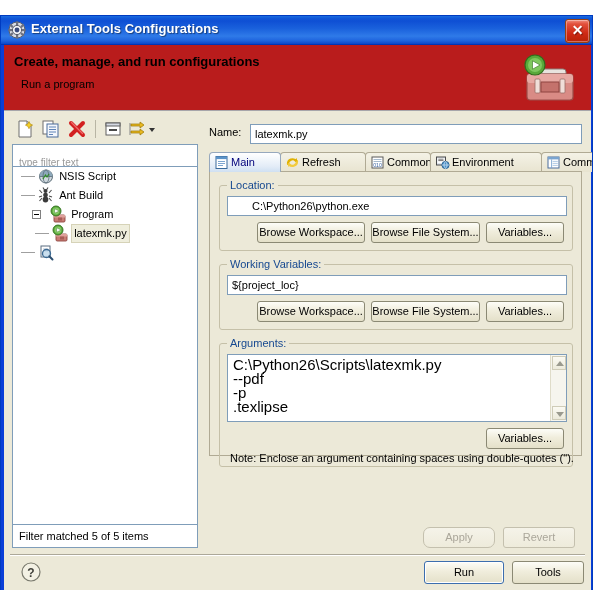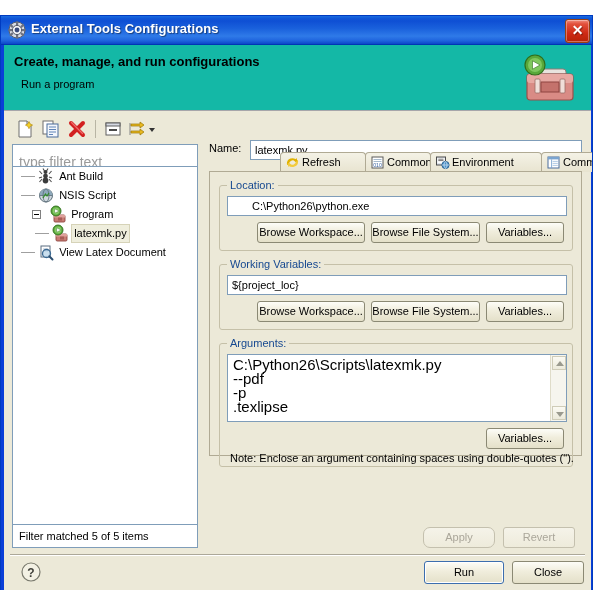--- a/index.html
+++ b/index.html
@@ -76,21 +76,21 @@
     font-family: "Liberation Sans", sans-serif;
     text-shadow: 1px 1px 1px rgba(0,0,0,0.4);
   }
 
   
   .header {
     position: absolute;
     left: 3px; top: 29px;
     width: 587px;
     height: 66px;
-    background: #14b8a6;
+    background: #b91c1c;
     box-sizing: border-box;
     border-bottom: 1px solid #a7a6aa;
     overflow: hidden;
   }
   .header-title {
     position: absolute;
     left: 10px; top: 9px;
     font-size: 13px;
     font-weight: bold;
     color: #000000;
@@ -143,21 +143,21 @@
     background: #b8b5a4;
   }
   .filter-box {
     position: absolute;
     left: 2px; top: 28px;
     width: 186px; height: 36px;
     box-sizing: border-box;
     background: #ffffff;
     border: 1px solid #7f9db9;
     font-family: "Liberation Sans", sans-serif;
-    font-size: 14px;
+    font-size: 10px;
     color: #9a9a9a;
     padding: 0 0 0 6px;
     line-height: 18px;
   }
   .filter-box::placeholder { color: #9a9a9a; }
   .tree {
     position: absolute;
     left: 2px; top: 50px;
     width: 186px; height: 358px;
     box-sizing: border-box;
@@ -239,21 +239,21 @@
 
   
   .right-panel {
     position: absolute;
     left: 202px; top: 5px;
     width: 379px;
     height: 432px;
   }
   .name-row {
     position: absolute;
-    left: 3px; top: 24px;
+    left: 3px; top: 8px;
     width: 373px; height: 20px;
   }
   .name-label {
     position: absolute;
     left: 0; top: 2px;
     font-size: 11px;
     color: #000;
   }
   .name-input {
     position: absolute;
@@ -562,52 +562,52 @@
       </div>
 
       <input class="filter-box" type="text" value="" placeholder="type filter text" style="">
 
       <div class="tree">
 
         <div class="tree-row" style="padding-left:8px;">
           <span class="dots"></span>
           <span class="tree-icon">
             <svg width="16" height="19" viewBox="0 0 16 19">
+              <circle cx="8" cy="9.5" r="6.5" fill="#cfd8de" stroke="#5b6d78" stroke-width="1"></circle>
+              <path d="M1.5 9.5 a6.5 6.5 0 0 1 13 0 z" fill="#8ea9bb"></path>
+              <ellipse cx="8" cy="9.5" rx="3" ry="6.5" fill="none" stroke="#5b6d78" stroke-width="0.8"></ellipse>
+              <line x1="1.5" y1="9.5" x2="14.5" y2="9.5" stroke="#5b6d78" stroke-width="0.8"></line>
+              <path d="M5 12 l2.5 -4 l1.5 2 l2 -3" fill="none" stroke="#2e8b22" stroke-width="1.1"></path>
+            </svg>
+          </span>
+          <span class="tree-label">NSIS Script</span>
+        </div>
+
+        <div class="tree-row" style="padding-left:8px;">
+          <span class="dots"></span>
+          <span class="tree-icon">
+            <svg width="16" height="19" viewBox="0 0 16 19">
               <g stroke="#4a4a4a" stroke-width="1.1" fill="none">
                 <line x1="4" y1="7" x2="1.5" y2="4"></line>
                   <line x1="4" y1="10" x2="1" y2="11"></line>
                 <line x1="4" y1="12" x2="1.5" y2="15"></line>
                 <line x1="11" y1="7" x2="13.5" y2="4"></line>
                   <line x1="11" y1="10" x2="14" y2="11"></line>
                 <line x1="11" y1="12" x2="13.5" y2="15"></line>
                 <line x1="6.5" y1="4" x2="5" y2="1.5"></line>
                   <line x1="8.5" y1="4" x2="10" y2="1.5"></line>
               </g>
               <ellipse cx="7.5" cy="5" rx="2" ry="2" fill="#3a3a3a"></ellipse>
               <ellipse cx="7.5" cy="9" rx="2.4" ry="2.2" fill="#3a3a3a"></ellipse>
               <ellipse cx="7.5" cy="13.5" rx="2.8" ry="3" fill="#3a3a3a"></ellipse>
             </svg>
           </span>
           <span class="tree-label">Ant Build</span>
         </div>
 
-        <div class="tree-row" style="padding-left:8px;">
-          <span class="dots"></span>
-          <span class="tree-icon">
-            <svg width="16" height="19" viewBox="0 0 16 19">
-              <circle cx="8" cy="9.5" r="6.5" fill="#cfd8de" stroke="#5b6d78" stroke-width="1"></circle>
-              <path d="M1.5 9.5 a6.5 6.5 0 0 1 13 0 z" fill="#8ea9bb"></path>
-              <ellipse cx="8" cy="9.5" rx="3" ry="6.5" fill="none" stroke="#5b6d78" stroke-width="0.8"></ellipse>
-              <line x1="1.5" y1="9.5" x2="14.5" y2="9.5" stroke="#5b6d78" stroke-width="0.8"></line>
-              <path d="M5 12 l2.5 -4 l1.5 2 l2 -3" fill="none" stroke="#2e8b22" stroke-width="1.1"></path>
-            </svg>
-          </span>
-          <span class="tree-label">NSIS Script</span>
-        </div>
-
         <div class="tree-row" style="padding-left:19px;">
           <span class="expander"></span>
           <span class="tree-indent" style="width:3px;"></span>
           <span class="tree-icon">
             <svg width="16" height="19" viewBox="0 0 16 19">
               <rect x="4" y="10" width="11" height="7" rx="1.2" fill="#c87b75" stroke="#8f4540" stroke-width="0.9"></rect>
               <rect x="4" y="10" width="11" height="2.5" fill="#dfa19b"></rect>
               <rect x="8" y="12.5" width="4" height="3" fill="#a85c56"></rect>
               <circle cx="6" cy="6" r="5" fill="#59a83a" stroke="#2f6e1b" stroke-width="0.9"></circle>
               <circle cx="6" cy="6" r="3.4" fill="#86cc66"></circle>
@@ -638,36 +638,49 @@
             <svg width="16" height="19" viewBox="0 0 16 19">
               <rect x="3" y="3" width="9" height="11" fill="#ffffff" stroke="#5a6d80" stroke-width="1"></rect>
               <g stroke="#9fb3c6" stroke-width="0.8">
                 <line x1="5" y1="6" x2="10" y2="6"></line>
                   <line x1="5" y1="8" x2="10" y2="8"></line>
               </g>
               <circle cx="8.5" cy="10.5" r="4" fill="#b8d4e8" fill-opacity="0.75" stroke="#3c6a93" stroke-width="1.3"></circle>
               <line x1="11.3" y1="13.3" x2="14.5" y2="16.5" stroke="#2d4f70" stroke-width="2" stroke-linecap="round"></line>
             </svg>
           </span>
-          <span class="tree-label">View Latex Document</span>
         </div>
 
       </div>
 
       <div class="status-box">Filter matched 5 of 5 items</div>
     </div>
 
     <div class="right-panel">
 
       <div class="name-row">
         <span class="name-label">Name:</span>
         <input class="name-input" type="text" value="latexmk.py" style="">
       </div>
 
       <div class="tabs">
+        <div class="tab active" style="left:0; width:72px;">
+          <span class="t-ico">
+            <svg width="15" height="15" viewBox="0 0 15 15">
+              <rect x="2" y="1.5" width="11" height="12" fill="#ffffff" stroke="#3a6a9b" stroke-width="1"></rect>
+              <rect x="2" y="1.5" width="11" height="2.6" fill="#5d94c9"></rect>
+              <g stroke="#6f9ccb" stroke-width="0.9">
+                <line x1="4" y1="6.5" x2="11" y2="6.5"></line>
+                <line x1="4" y1="8.5" x2="11" y2="8.5"></line>
+                <line x1="4" y1="10.5" x2="9" y2="10.5"></line>
+              </g>
+            </svg>
+          </span>
+          <span class="t-lbl">Main</span>
+        </div>
 
         <div class="tab" style="left:71px; width:86px;">
           <span class="t-ico">
             <svg width="15" height="15" viewBox="0 0 15 15">
               <path d="M3 9 a4.5 4.5 0 0 1 8 -3" fill="none" stroke="#e0b100" stroke-width="2.2" stroke-linecap="round"></path>
               <path d="M12 6 a4.5 4.5 0 0 1 -8 3.2" fill="none" stroke="#f2cb3e" stroke-width="2.2" stroke-linecap="round"></path>
               <path d="M11.5 3 l1 3.4 l-3.4 -0.6 z" fill="#e0b100"></path>
               <path d="M3.5 12 l-1 -3.4 l3.4 0.6 z" fill="#f2cb3e"></path>
             </svg>
           </span>
@@ -771,16 +784,16 @@
     <div class="footer-sep2"></div>
 
     <span class="help-icon">
       <svg width="22" height="22" viewBox="0 0 22 22">
         <circle cx="11" cy="11" r="9" fill="#f3f1e4" stroke="#7a7a6e" stroke-width="1.2"></circle>
         <text x="11" y="15.5" font-size="12" text-anchor="middle" fill="#40403a" font-family="Liberation Sans, sans-serif" font-weight="bold">?</text>
       </svg>
     </span>
 
     <div class="footer-btn default" style="left:420px; width:80px;">Run</div>
-    <div class="footer-btn" style="left:508px; width:72px;">Close</div>
+    <div class="footer-btn" style="left:508px; width:72px;">Tools</div>
 
   </div>
 </div>
 
 </body></html>

